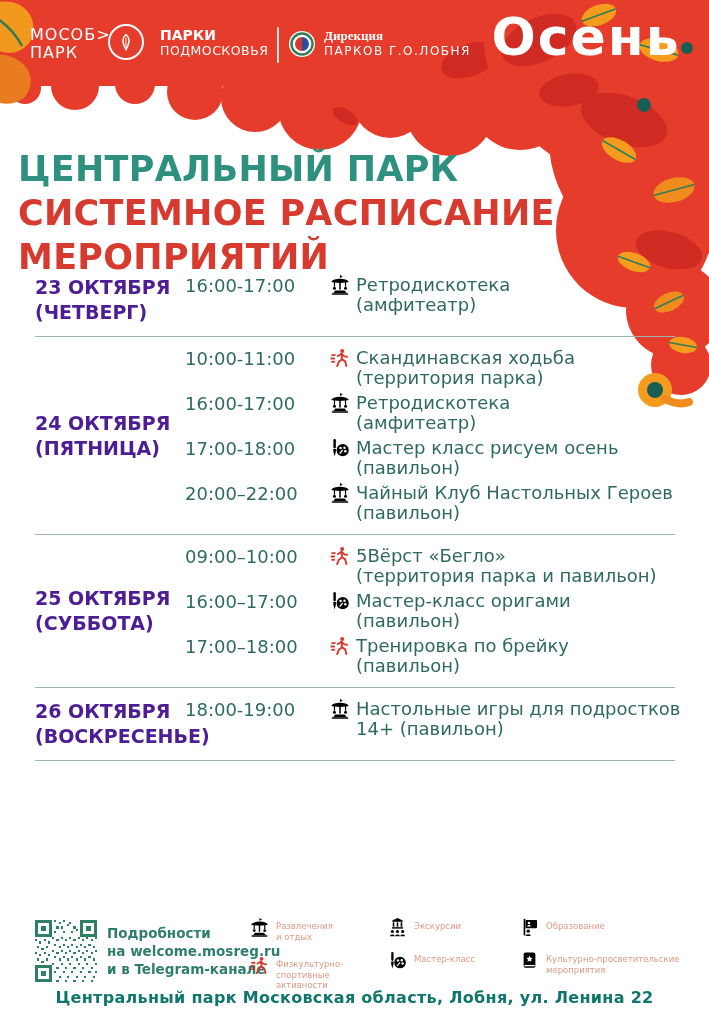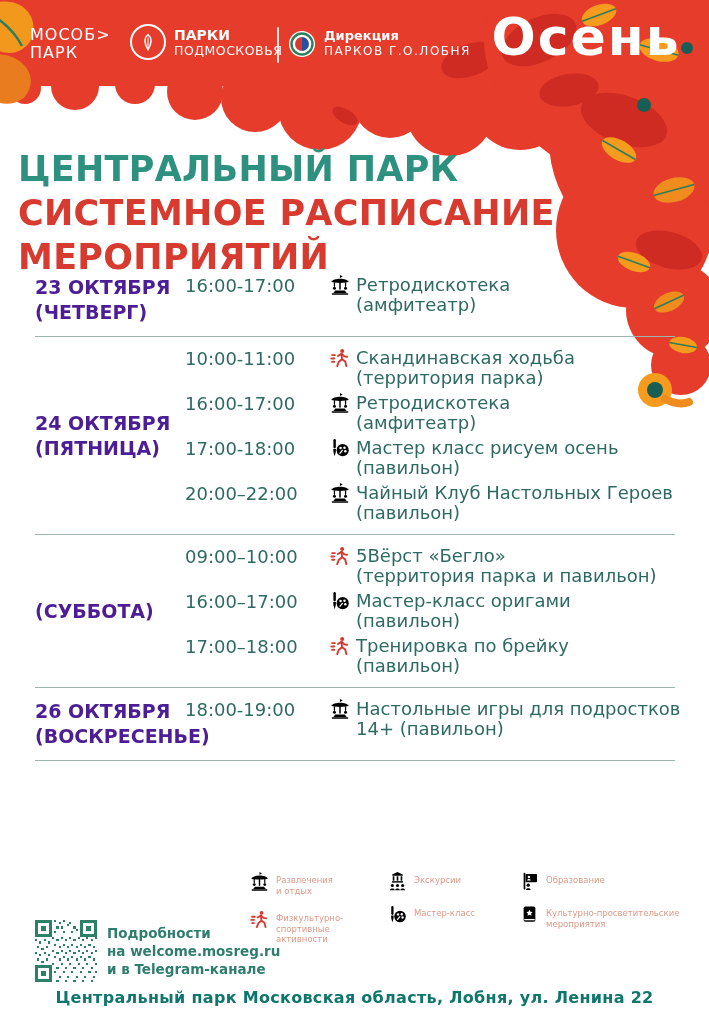--- a/index.html
+++ b/index.html
@@ -10,28 +10,28 @@
   svg{display:block;}
   .pre{white-space:pre-line;}
 
   
   .header-deco{position:absolute;left:0;top:0;}
   .right-deco{position:absolute;right:0;top:0;}
   .left-leaf{position:absolute;left:-8px;top:-6px;}
 
   .logo-mosob{position:absolute;left:30px;top:26px;color:#fff;font-weight:400;
     font-size:16px;line-height:18px;letter-spacing:1px;}
-  .logo-parki{position:absolute;left:130px;top:24px;display:flex;gap:8px;align-items:center;color:#fff;}
+  .logo-parki{position:absolute;left:108px;top:24px;display:flex;gap:16px;align-items:center;color:#fff;}
   .logo-parki .ring{width:32px;height:32px;border:2.5px solid #fff;border-radius:50%;
     display:flex;align-items:center;justify-content:center;}
   .logo-parki .t1{font-weight:700;font-size:14px;line-height:16px;}
   .logo-parki .t2{font-weight:400;font-size:12.5px;line-height:15px;letter-spacing:.5px;}
   .hdr-divider{position:absolute;left:277px;top:27px;width:2px;height:36px;background:rgba(255,255,255,.85);border-radius:1px;}
   .logo-dir{position:absolute;left:288px;top:28px;display:flex;gap:8px;align-items:center;color:#fff;}
-  .logo-dir .t1{font-weight:700;font-size:13px;line-height:16px;}
+  .logo-dir .t1{font-weight:700;font-size:13px;line-height:16px;font-family:Liberation Serif, serif;}
   .logo-dir .t2{font-weight:400;font-size:12px;line-height:15px;letter-spacing:1.5px;}
   .season{position:absolute;left:468px;top:8px;width:236px;text-align:center;color:#fff;}
   .season .big{font-weight:700;font-size:52px;line-height:58px;letter-spacing:2px;}
   .season .sub{font-weight:700;font-size:15px;line-height:17px;margin-top:-4px;letter-spacing:.5px;}
 
   
   .title{position:absolute;left:18px;top:147px;font-weight:700;font-size:35px;line-height:44px;letter-spacing:.3px;}
   .title .t-green{color:#2e9180;}
   .title .t-red{color:#d73a2e;}
 
@@ -43,21 +43,21 @@
   .event{display:flex;}
   .time{width:145px;flex:none;font-size:18px;line-height:20px;color:#2e6a62;padding-top:1px;}
   .desc{flex:1;display:flex;gap:6px;align-items:flex-start;}
   .ev-icon{width:20px;height:20px;flex:none;color:#d6392e;}
   .ev-text{font-size:18px;line-height:20px;color:#2e6a62;}
   .divider{border:none;border-top:1.6px solid #9db3ae;margin:6px 0 6px 35px;width:640px;}
 
   
   .qr-block{position:absolute;left:35px;top:920px;display:flex;gap:10px;align-items:center;}
   .qr-caption{color:#2f7d6d;font-weight:700;font-size:13.5px;line-height:18px;}
-  .legend{position:absolute;left:250px;top:872px;display:flex;gap:20px;}
+  .legend{position:absolute;left:250px;top:918px;display:flex;gap:20px;}
   .legend-col{display:flex;flex-direction:column;gap:14px;}
   .legend-col.c1{width:118px;}.legend-col.c2{width:112px;}.legend-col.c3{width:175px;}
   .legend-item{display:flex;gap:7px;align-items:flex-start;}
   .lg-icon{width:19px;height:19px;flex:none;color:#d6392e;}
   .lg-label{font-size:8.5px;line-height:10.5px;color:#dd9a87;padding-top:3px;}
   .address{position:absolute;left:0;right:0;top:988px;text-align:center;color:#0f766e;
     font-weight:700;font-size:16px;letter-spacing:.3px;}
 </style>
 </head>
 <body>
@@ -325,20 +325,21 @@
               <div>(павильон)</div>
             </div>
           </div>
         </div>
       </div>
     </section>
     <hr class="divider">
 
     <section class="sched-row">
       <div class="date-cell">
+        <div>25 ОКТЯБРЯ</div>
         <div>(СУББОТА)</div>
       </div>
       <div class="events">
         <div class="event">
           <div class="time">09:00–10:00</div>
           <div class="desc">
             <svg class="ev-icon">
                 <use href="#i-runner"></use>
               </svg>
             <div class="ev-text">

